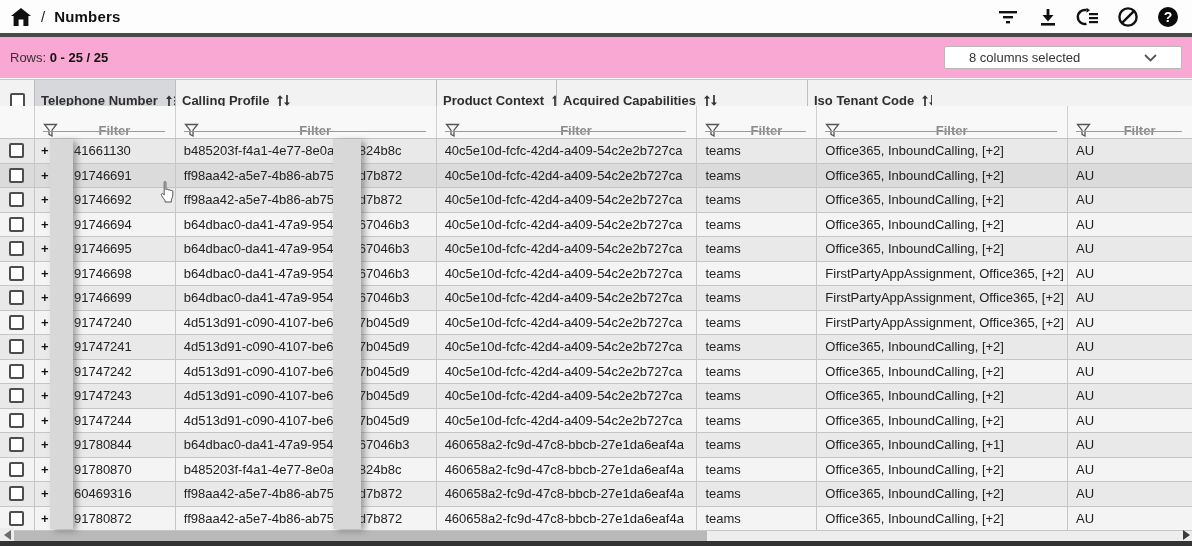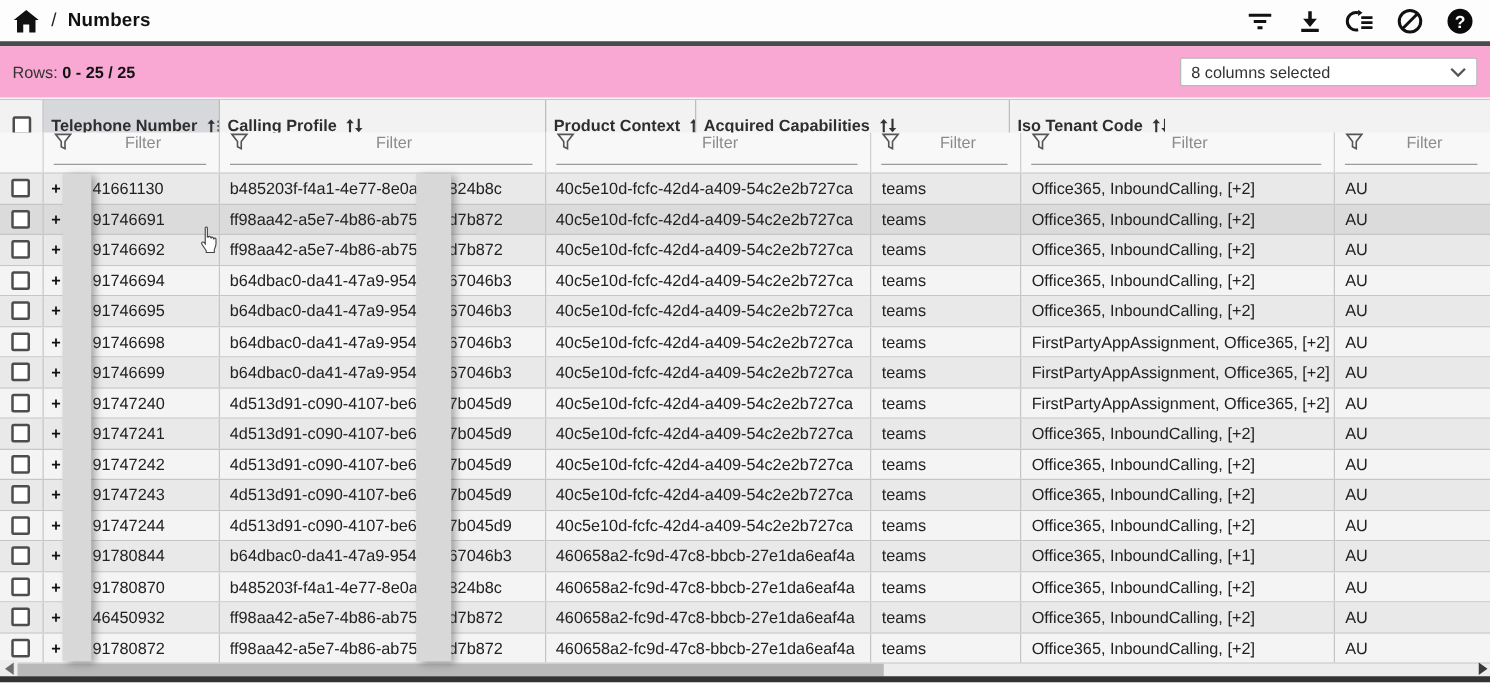--- a/index.html
+++ b/index.html
@@ -16,29 +16,29 @@
   .crumb-title { font-size:15px; font-weight:bold; color:#111; letter-spacing:.2px; }
   .top-icons { margin-left:auto; display:flex; align-items:center; gap:16px; padding-right:2px; }
   .tic { width:24px; height:24px; display:flex; align-items:center; justify-content:center; cursor:pointer; }
 
   .dark-divider { position:absolute; left:0; top:33px; width:1192px; height:4px; background:#4a4a4a; }
 
   
   .toolbar { position:absolute; left:0; top:37px; width:1192px; height:41px; background:#f9a8d4; display:flex; align-items:center; padding:0 10px; }
   .rows-info { font-size:13px; color:#333; }
   .rows-info b { color:#111; }
-  .col-select { margin-left:auto; width:238px; height:23px; background:#fff; border:1px solid #b9b9b9; border-radius:2px; display:flex; align-items:center; padding:0 8px; font-size:13px; color:#333; cursor:pointer; }
+  .col-select { margin-left:auto; width:238px; height:23px; background:#fff; border:1px solid #b9b9b9; border-radius:2px; display:flex; align-items:center; padding:0 24px; font-size:13px; color:#333; cursor:pointer; }
   .col-select .chev { margin-left:auto; }
 
   
   .thead { position:absolute; left:0; top:79px; width:1192px; height:42px; display:flex; background:#f2f2f2; border-top:1px solid #c9c9c9; border-bottom:1px solid #c2c2c2; }
   .th { display:flex; align-items:center; gap:7px; padding:0 6px; font-size:13px; font-weight:bold; color:#2e2e2e; border-right:1px solid #bdbdbd; overflow:hidden; white-space:nowrap; }
   .th.sorted { background:#d6d8dc; }
   .frow { position:absolute; left:0; top:106px; width:1192px; height:33px; display:flex; background:#f8f8f8; border-bottom:1px solid #c2c2c2; }
-  .fc { position:relative; display:flex; align-items:flex-start; padding:0 8px; border-right:1px solid #cfcfcf; }
+  .fc { position:relative; display:flex; align-items:flex-end; padding:0 8px; border-right:1px solid #cfcfcf;font-weight:bold; }
   .fc .funline { position:absolute; left:8px; right:10px; bottom:6px; border-bottom:1px solid #9a9a9a; }
   .fc .fph { flex:1; text-align:center; font-size:13px; color:#8b8b8b; }
 
   .tbody { position:absolute; left:0; top:139px; width:1192px; }
   .tr { display:flex; width:1192px; height:24.5px; border-bottom:1px solid #c6c6c6; }
   .td { position:relative; display:flex; align-items:center; padding:0 8px; font-size:13px; color:#222; border-right:1px solid #c6c6c6; overflow:hidden; white-space:nowrap; }
 
   
   .w-cb   { width:35px; justify-content:center; padding:0; }
   .w-ph   { width:141px; }
@@ -628,21 +628,21 @@
           <span>AU</span>
         </div>
     </div>
 
     <div class="tr" style="background: rgb(233, 233, 233);">
       <div class="td w-cb">
           <span class="cb"></span>
         </div>
       <div class="td w-ph">
         <span class="plus">+</span>
-        <span class="phone-val">46450932</span>
+        <span class="phone-val">60469316</span>
       </div>
       <div class="td w-tn">
         <span>ff98aa42-a5e7-4b86-ab75-2c3</span>
         <span class="tn-right">d7b872</span>
       </div>
       <div class="td w-cp">
           <span>460658a2-fc9d-47c8-bbcb-27e1da6eaf4a</span>
         </div>
       <div class="td w-pc">
           <span>teams</span>

